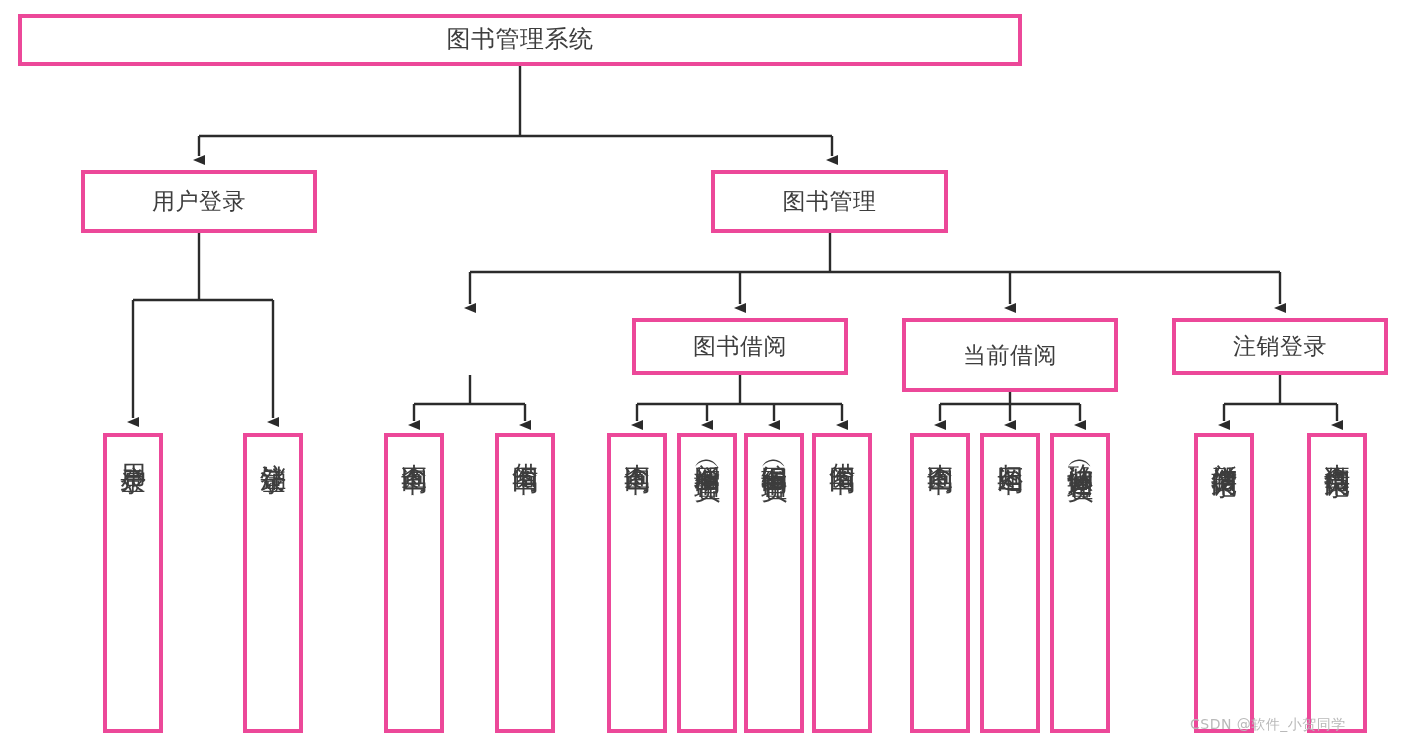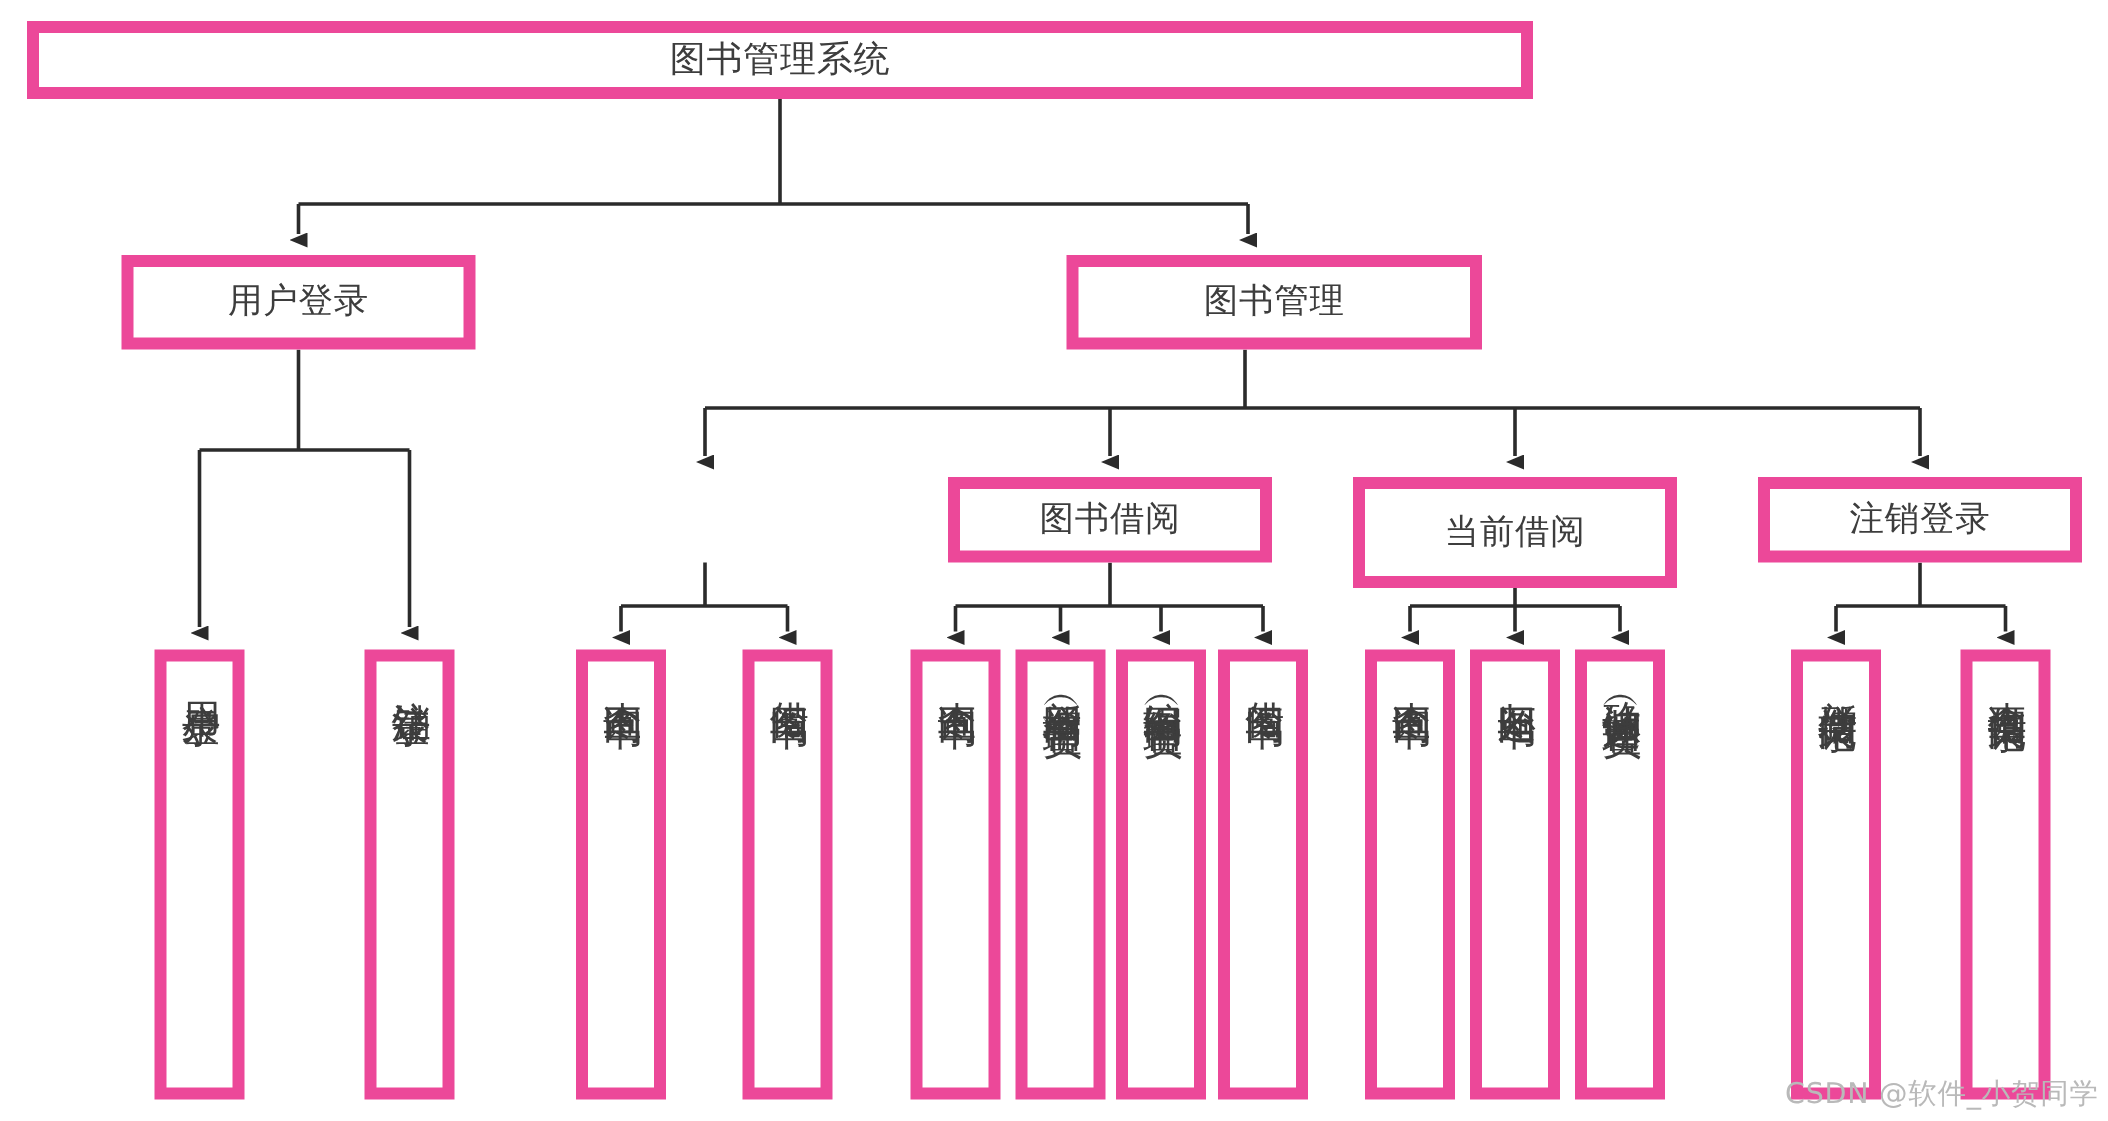--- a/index.html
+++ b/index.html
@@ -21,21 +21,21 @@
     position: absolute;
     left: 0;
     top: 0;
     width: 1405px;
     height: 747px;
     pointer-events: none;
   }
   .node {
     position: absolute;
     box-sizing: border-box;
-    border: 8px solid #ec4899;
+    border: 4px solid #ec4899;
     background: #ffffff;
     display: flex;
     align-items: center;
     justify-content: center;
     color: #3a3a3a;
   }
   .node .label {
     display: block;
     text-align: center;
     line-height: 1.15;
@@ -56,21 +56,21 @@
   .node.vert .label {
     writing-mode: vertical-rl;
     text-orientation: upright;
     font-size: 26px;
     line-height: 1.05;
     letter-spacing: 2px;
     white-space: nowrap;
   }
   .watermark {
     position: absolute;
-    font-size: 19px;
+    font-size: 14px;
     color: #b9b9b9;
     white-space: nowrap;
     letter-spacing: 0.5px;
   }
 </style>
 </head>
 <body>
 
 <div id="canvas">
 
@@ -124,21 +124,21 @@
     </g>
   </svg>
 
   <div class="node horiz root" style="left:18px; top:14px; width:1004px; height:52px;">
     <span class="label">图书管理系统</span>
   </div>
 
   <div class="node horiz" style="left:81px; top:170px; width:236px; height:63px;">
     <span class="label">用户登录</span>
   </div>
-  <div class="node horiz" style="left:711px; top:170px; width:277px; height:63px;">
+  <div class="node horiz" style="left:711px; top:170px; width:237px; height:63px;">
     <span class="label">图书管理</span>
   </div>
 
   <div class="node horiz" style="left:632px; top:318px; width:216px; height:57px;">
     <span class="label">图书借阅</span>
   </div>
   <div class="node horiz" style="left:902px; top:318px; width:216px; height:74px;">
     <span class="label">当前借阅</span>
   </div>
   <div class="node horiz" style="left:1172px; top:318px; width:216px; height:57px;">

